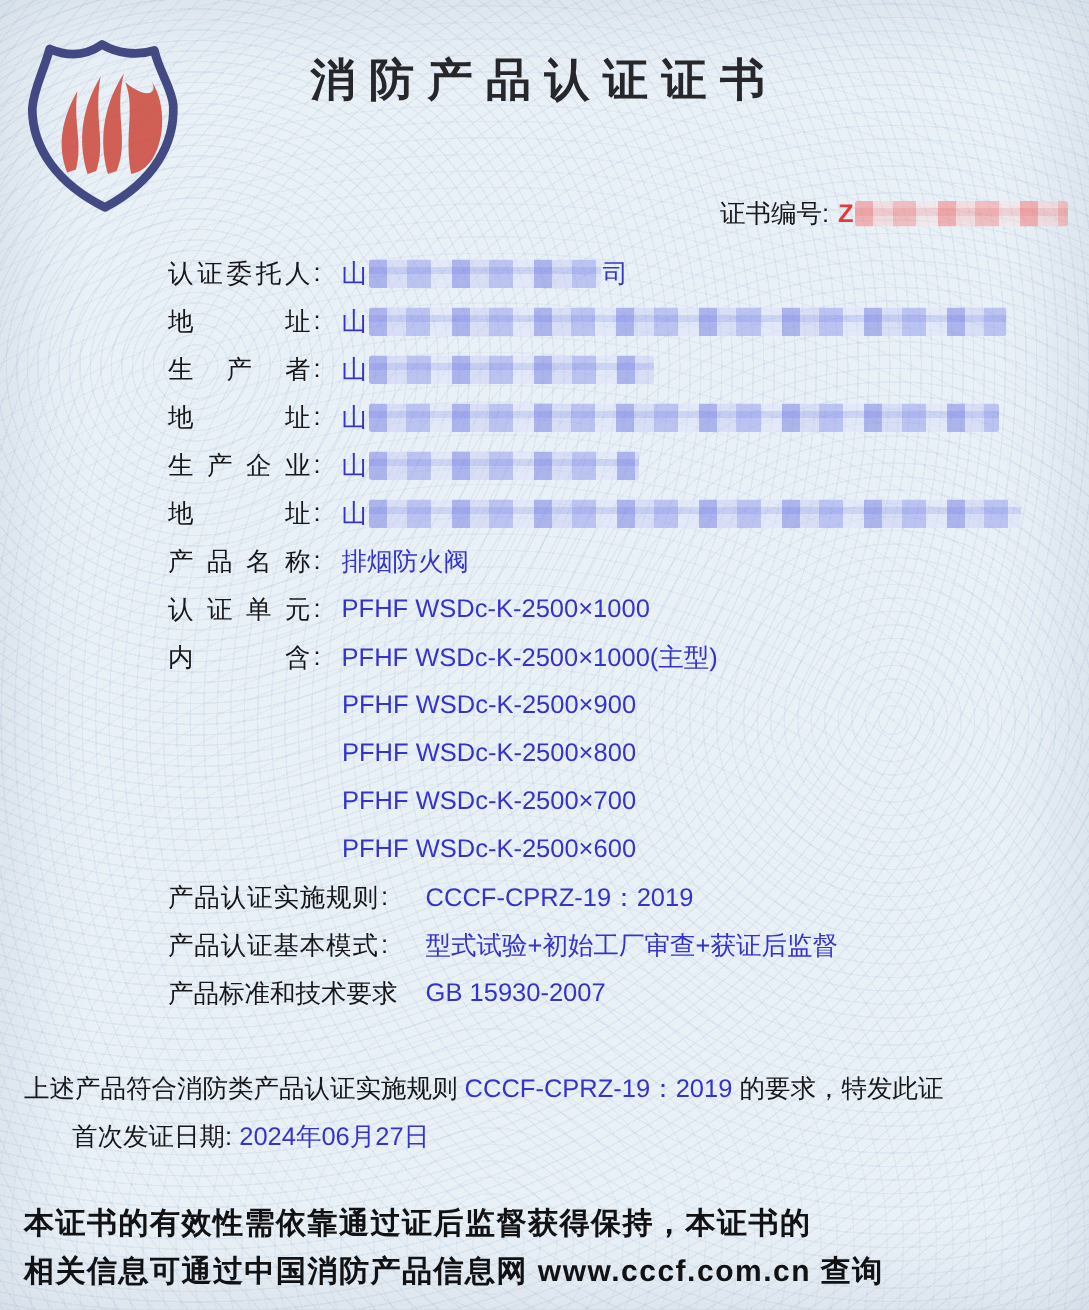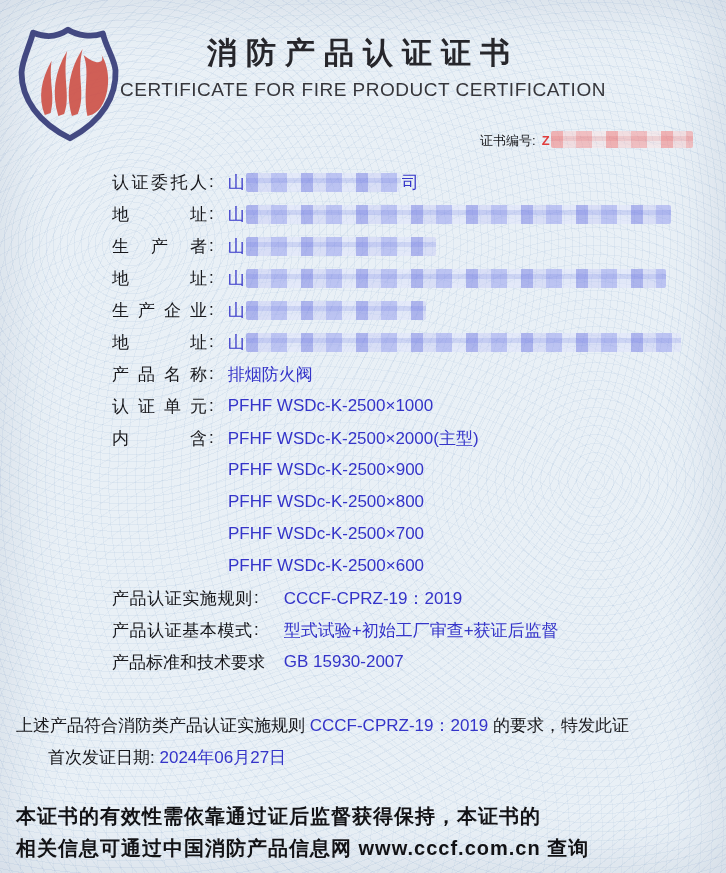--- a/index.html
+++ b/index.html
@@ -16,21 +16,21 @@
   }
   .logo{position:absolute;left:6px;top:20px;width:126px;height:126px;}
   .title{
     position:absolute;left:0;top:33px;width:100%;text-align:center;
     font-size:30px;font-weight:bold;letter-spacing:9px;color:#26262b;
   }
   .subtitle{
     position:absolute;left:0;top:79px;width:100%;text-align:center;
     font-size:19px;letter-spacing:.5px;color:#36363b;
   }
-  .certno{position:absolute;left:480px;top:131px;font-size:13px;white-space:nowrap;}
+  .certno{position:absolute;left:480px;top:131px;font-size:17px;white-space:nowrap;}
   .certno .pfx{color:#e03c3c;font-weight:bold;margin-left:6px;}
   .content{position:absolute;left:112px;top:166px;width:600px;font-size:17px;}
   .row{height:32px;display:flex;align-items:center;white-space:nowrap;}
   .lbl{display:inline-flex;justify-content:space-between;color:#17171b;}
   .w95{width:95px;}
   .w140{width:140px;}
   .colon{margin:0 14px 0 2px;color:#17171b;}
   .rules-row .colon{margin-right:25px;}
   .val{color:#3434c9;display:inline-flex;align-items:center;}
   .cont{padding-left:116px;}
@@ -68,21 +68,20 @@
 
   <svg class="logo" viewBox="0 0 130 130" aria-hidden="true">
     <path d="M64 10 C74 16 88 18 100 14 C103 28 112 40 113 52 C114 78 100 104 66 122 C34 106 16 82 16 54 C17 40 24 28 28 13 C42 19 54 17 64 10 Z" fill="none" stroke="#2c3272" stroke-width="6" stroke-linejoin="round" opacity="0.88"></path>
     <path d="M40 98 C33 80 36 62 47 42 C44 64 51 78 46 96 Z" fill="#cd4f45" opacity="0.9"></path>
     <path d="M54 99 C47 76 50 54 63 32 C58 60 67 78 60 97 Z" fill="#cd4f45" opacity="0.9"></path>
     <path d="M68 99 C61 74 66 50 79 30 C72 58 83 76 74 97 Z" fill="#cd4f45" opacity="0.9"></path>
     <path d="M84 99 C79 72 87 54 80 36 C94 48 103 44 98 35 C109 52 107 78 97 91 C93 96 89 98 84 99 Z" fill="#cd4f45" opacity="0.9"></path>
   </svg>
 
   <div class="title">消防产品认证证书</div>
-  <div class="subtitle">CERTIFICATE FOR FIRE PRODUCT CERTIFICATION</div>
 
   <div class="certno">
     <span>证书编号:</span><span class="pfx">Z</span><span class="rdx rdx-red w-certno"></span>
   </div>
 
   <div class="content">
 
     <div class="row">
       <span class="lbl w95">
           <span>认</span>
@@ -183,21 +182,21 @@
         <span class="colon">:</span>
       <span class="val">PFHF WSDc-K-2500×1000</span>
     </div>
 
     <div class="row">
       <span class="lbl w95">
           <span>内</span>
           <span>含</span>
         </span>
         <span class="colon">:</span>
-      <span class="val">PFHF WSDc-K-2500×2000(主型)</span>
+      <span class="val">PFHF WSDc-K-2500×1000(主型)</span>
     </div>
     <div class="row cont">
         <span class="val">PFHF WSDc-K-2500×900</span>
       </div>
     <div class="row cont">
         <span class="val">PFHF WSDc-K-2500×800</span>
       </div>
     <div class="row cont">
         <span class="val">PFHF WSDc-K-2500×700</span>
       </div>

